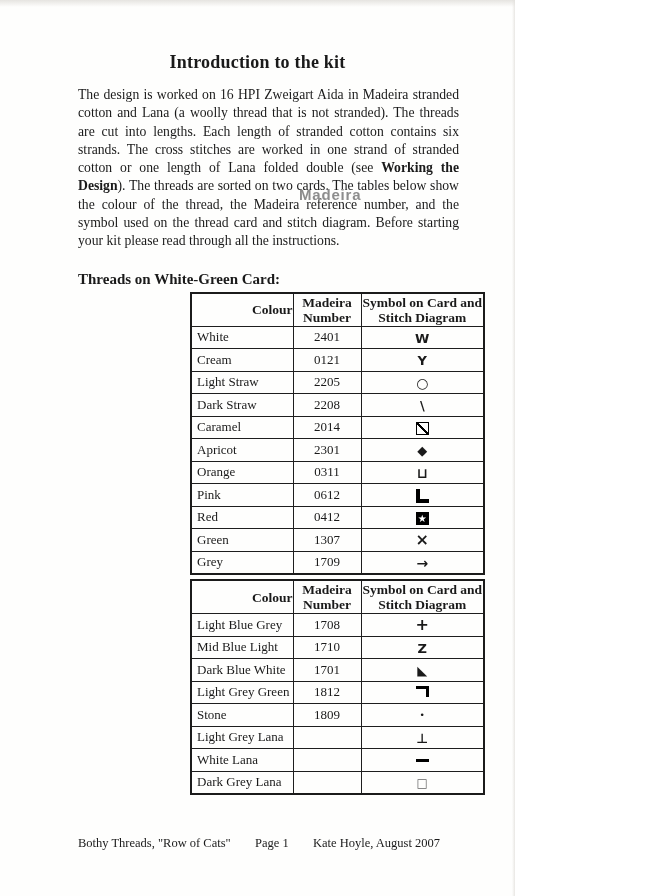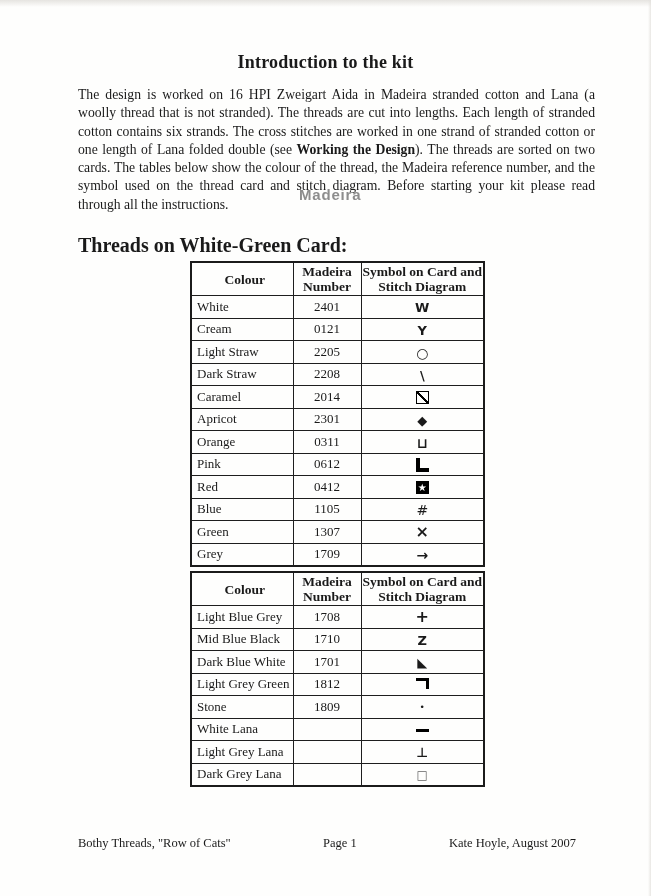--- a/index.html
+++ b/index.html
@@ -1,18 +1,18 @@
 <!DOCTYPE html>
 <html><head>
 <meta charset="utf-8">
 <style>
   html,body{margin:0;padding:0;background:#ffffff;}
   .doc{
     position:relative;
-    width:651px;height:896px;
+    width:515px;height:896px;
     background:#fefefd;
     overflow:hidden;
     font-family:"Liberation Serif","DejaVu Serif",serif;
     color:#1a1a1a;
   }
   .doc::before{
     content:"";position:absolute;top:0;left:0;right:0;height:7px;
     background:linear-gradient(#d9d6d1,rgba(255,255,255,0));opacity:.65;pointer-events:none;
   }
   .doc::after{
@@ -21,21 +21,21 @@
   }
   .title{
     margin:0;padding-top:52px;
     text-align:center;font-size:18px;font-weight:bold;letter-spacing:.2px;
   }
   .intro{
     margin:13px 56px 14px 78px;
     font-size:13.7px;line-height:18.3px;text-align:justify;
   }
   .section-heading{
-    margin:0;margin-left:78px;font-size:20px;font-weight:bold;
+    margin:0;margin-left:78px;font-size:15px;font-weight:bold;
   }
   .sh1{margin-top:20px;}
   .sh2{margin-top:15px;}
   .annotation{
     position:absolute;left:299px;top:186px;
     font-family:"Liberation Sans","DejaVu Sans",sans-serif;
     font-size:15px;font-weight:600;color:#8d8d8d;
     letter-spacing:.8px;filter:blur(.7px);
   }
   table.threads{
@@ -48,21 +48,21 @@
   table.threads col.w-symbol{width:123px;}
   table.threads th,table.threads td{
     border:1.5px solid #1e1e1e;
     padding:0 0 0 5px;
     font-size:13px;
     height:21.5px;
     vertical-align:middle;
     overflow:hidden;
   }
   table.threads th{
-    font-size:13.5px;font-weight:bold;text-align:center;
+    font-size:13.5px;font-weight:bold;text-align:right;
     height:32px;white-space:pre-line;line-height:15px;
   }
   table.threads th.center,table.threads td.c-num,table.threads td.c-sym{
     text-align:center;padding:0;
   }
   .sym{
     font-family:"DejaVu Sans","DejaVu Sans Mono",sans-serif;
     font-size:13px;line-height:1;display:inline-block;vertical-align:middle;
   }
   .sym.sb{font-weight:bold;}
@@ -157,25 +157,20 @@
           <td>Pink</td>
           <td class="c-num">0612</td>
           <td class="c-sym"><span class="shape shape-thick-l"></span></td>
         </tr>
         <tr>
           <td>Red</td>
           <td class="c-num">0412</td>
           <td class="c-sym"><span class="shape shape-star-square">★</span></td>
         </tr>
         <tr>
-          <td>Blue</td>
-          <td class="c-num">1105</td>
-          <td class="c-sym"><span class="sym md">#</span></td>
-        </tr>
-        <tr>
           <td>Green</td>
           <td class="c-num">1307</td>
           <td class="c-sym"><span class="sym sb lg">×</span></td>
         </tr>
         <tr>
           <td>Grey</td>
           <td class="c-num">1709</td>
           <td class="c-sym"><span class="sym sb md">→</span></td>
         </tr>
       </tbody>
@@ -197,48 +192,48 @@
 Stitch Diagram</th>
       </tr>
     </thead>
     <tbody>
         <tr>
           <td>Light Blue Grey</td>
           <td class="c-num">1708</td>
           <td class="c-sym"><span class="sym sb lg">+</span></td>
         </tr>
         <tr>
-          <td>Mid Blue Black</td>
+          <td>Mid Blue Light</td>
           <td class="c-num">1710</td>
           <td class="c-sym"><span class="sym sb">Z</span></td>
         </tr>
         <tr>
           <td>Dark Blue White</td>
           <td class="c-num">1701</td>
           <td class="c-sym"><span class="sym ">◣</span></td>
         </tr>
         <tr>
           <td>Light Grey Green</td>
           <td class="c-num">1812</td>
           <td class="c-sym"><span class="shape shape-corner"></span></td>
         </tr>
         <tr>
           <td>Stone</td>
           <td class="c-num">1809</td>
           <td class="c-sym"><span class="sym sm">•</span></td>
         </tr>
         <tr>
+          <td>Light Grey Lana</td>
+          <td class="c-num"></td>
+          <td class="c-sym"><span class="sym sb">⊥</span></td>
+        </tr>
+        <tr>
           <td>White Lana</td>
           <td class="c-num"></td>
           <td class="c-sym"><span class="shape shape-hbar"></span></td>
-        </tr>
-        <tr>
-          <td>Light Grey Lana</td>
-          <td class="c-num"></td>
-          <td class="c-sym"><span class="sym sb">⊥</span></td>
         </tr>
         <tr>
           <td>Dark Grey Lana</td>
           <td class="c-num"></td>
           <td class="c-sym"><span class="sym thin">□</span></td>
         </tr>
       </tbody>
   </table>
 
   <div class="footer">

